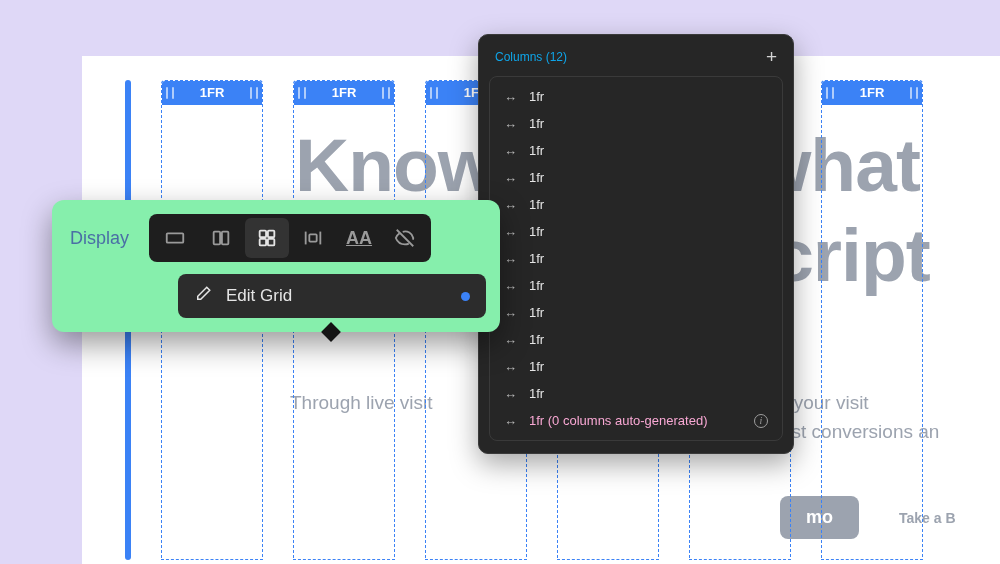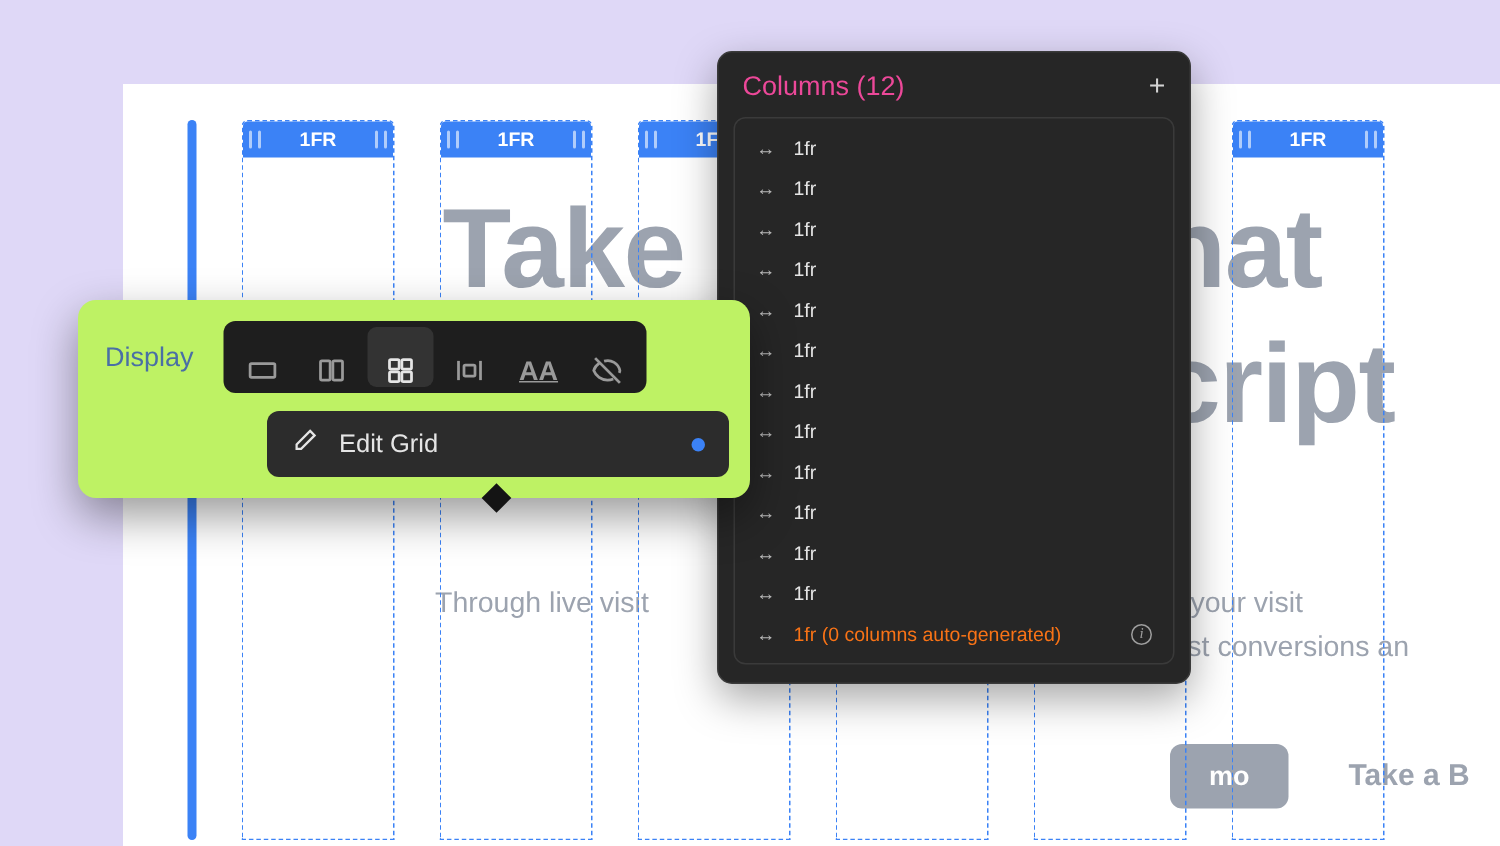--- a/index.html
+++ b/index.html
@@ -116,21 +116,21 @@
       color: #fff;
       font-weight: 700;
       font-size: 18px;
       padding: 11px 26px;
       border-radius: 8px;
       white-space: nowrap;
     }
     .cta-secondary {
       color: #9ca3af;
       font-weight: 700;
-      font-size: 20px;
+      font-size: 14px;
       white-space: nowrap;
     }
 
     
     .columns-panel {
       position: absolute;
       left: 478px;
       top: 34px;
       width: 316px;
       background: #262626;
@@ -141,22 +141,22 @@
       padding: 10px 10px 12px 10px;
       box-shadow: 0 10px 28px rgba(0,0,0,0.35);
     }
     .columns-panel-header {
       display: flex;
       justify-content: space-between;
       align-items: center;
       padding: 2px 6px 10px 6px;
     }
     .columns-panel-title {
-      color: #ec4899;
-      font-size: 18px;
+      color: #0ea5e9;
+      font-size: 12px;
       font-weight: 500;
     }
     .plus-icon {
       color: #d3d3d3;
       font-size: 19px;
       cursor: pointer;
       line-height: 1;
     }
     .columns-list {
       border: 1px solid #3a3a3a;
@@ -169,21 +169,21 @@
       gap: 12px;
       padding: 6px 12px;
       cursor: pointer;
       border-radius: 4px;
     }
     .arrow-icon {
       color: #b8b8b8;
       font-size: 13px;
     }
     .column-size { color: #e5e5e5; }
-    .column-row.auto .column-size { color: #f97316; }
+    .column-row.auto .column-size { color: #f9a8d4; }
     .info-icon {
       margin-left: auto;
       color: #9e9e9e;
       width: 14px;
       height: 14px;
       border: 1px solid #9e9e9e;
       border-radius: 50%;
       display: inline-flex;
       align-items: center;
       justify-content: center;
@@ -191,21 +191,21 @@
       font-style: italic;
       font-family: Georgia, serif;
     }
 
     
     .display-toolbar {
       position: absolute;
       left: 52px;
       top: 200px;
       width: 448px;
-      background: #bef264;
+      background: #86efac;
       border-radius: 12px;
       padding: 14px;
       box-shadow: 0 12px 30px rgba(0,0,0,0.4);
     }
     .toolbar-top {
       display: flex;
       align-items: center;
       gap: 20px;
     }
     .toolbar-label {
@@ -218,21 +218,21 @@
       align-items: center;
       background: #1e1e1e;
       border-radius: 8px;
       padding: 4px;
       gap: 2px;
     }
     .layout-opt {
       width: 44px;
       height: 40px;
       display: flex;
-      align-items: flex-end;
+      align-items: center;
       justify-content: center;
       border-radius: 6px;
       cursor: pointer;
       color: #9a9a9a;
     }
     .layout-opt.active {
       background: #333333;
       color: #e5e5e5;
     }
     .layout-opt svg { width: 22px; height: 22px; }
@@ -274,21 +274,21 @@
       background: #141414;
       transform: rotate(45deg);
     }
   </style>
 </head>
 <body>
 
 <div class="canvas"></div>
 
 <div class="page-headline">
-  <span>Take</span>
+  <span>Know</span>
   &nbsp;&nbsp;&nbsp;&nbsp;&nbsp;&nbsp;&nbsp;&nbsp;&nbsp;&nbsp;&nbsp;
   <span>what</span><br>
   &nbsp;&nbsp;&nbsp;&nbsp;&nbsp;&nbsp;&nbsp;&nbsp;&nbsp;&nbsp;&nbsp;&nbsp;&nbsp;&nbsp;&nbsp;&nbsp;&nbsp;&nbsp;&nbsp;&nbsp;&nbsp;
   <span>script</span>
 </div>
 <div class="page-sub">
   <span>Through live visit</span>
   &nbsp;&nbsp;&nbsp;&nbsp;&nbsp;&nbsp;&nbsp;&nbsp;&nbsp;&nbsp;&nbsp;&nbsp;&nbsp;&nbsp;&nbsp;&nbsp;&nbsp;&nbsp;&nbsp;&nbsp;&nbsp;&nbsp;&nbsp;&nbsp;&nbsp;&nbsp;&nbsp;&nbsp;&nbsp;&nbsp;&nbsp;&nbsp;&nbsp;&nbsp;&nbsp;&nbsp;&nbsp;&nbsp;&nbsp;&nbsp;&nbsp;&nbsp;&nbsp;&nbsp;&nbsp;&nbsp;&nbsp;&nbsp;&nbsp;
   <span>how much your visit</span><br>
   &nbsp;&nbsp;&nbsp;&nbsp;&nbsp;&nbsp;&nbsp;&nbsp;&nbsp;&nbsp;&nbsp;&nbsp;&nbsp;&nbsp;&nbsp;&nbsp;&nbsp;&nbsp;&nbsp;&nbsp;&nbsp;&nbsp;&nbsp;&nbsp;&nbsp;&nbsp;&nbsp;&nbsp;&nbsp;&nbsp;&nbsp;&nbsp;&nbsp;&nbsp;&nbsp;&nbsp;&nbsp;&nbsp;&nbsp;&nbsp;&nbsp;&nbsp;&nbsp;&nbsp;&nbsp;&nbsp;&nbsp;&nbsp;&nbsp;&nbsp;&nbsp;&nbsp;&nbsp;&nbsp;&nbsp;&nbsp;&nbsp;&nbsp;&nbsp;&nbsp;&nbsp;&nbsp;&nbsp;&nbsp;&nbsp;&nbsp;&nbsp;&nbsp;&nbsp;&nbsp;&nbsp;&nbsp;&nbsp;&nbsp;&nbsp;&nbsp;&nbsp;&nbsp;&nbsp;&nbsp;&nbsp;&nbsp;&nbsp;&nbsp;&nbsp;&nbsp;&nbsp;&nbsp;

